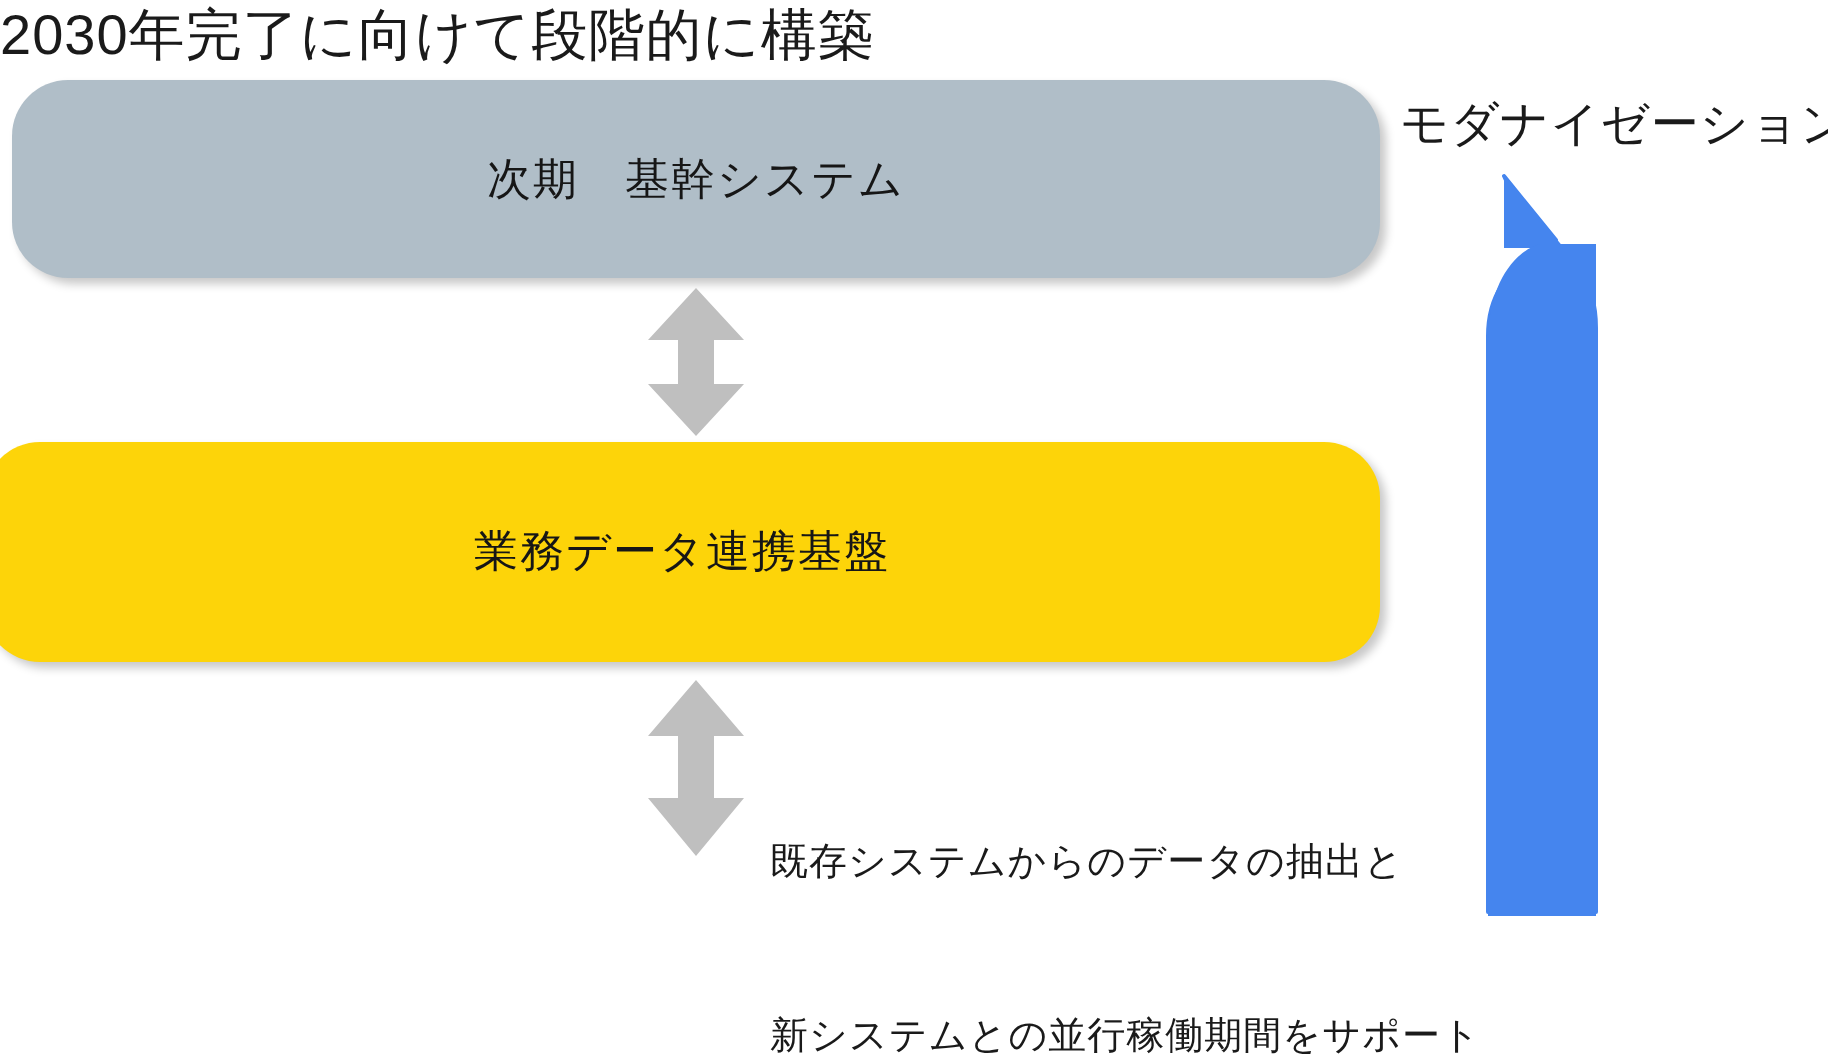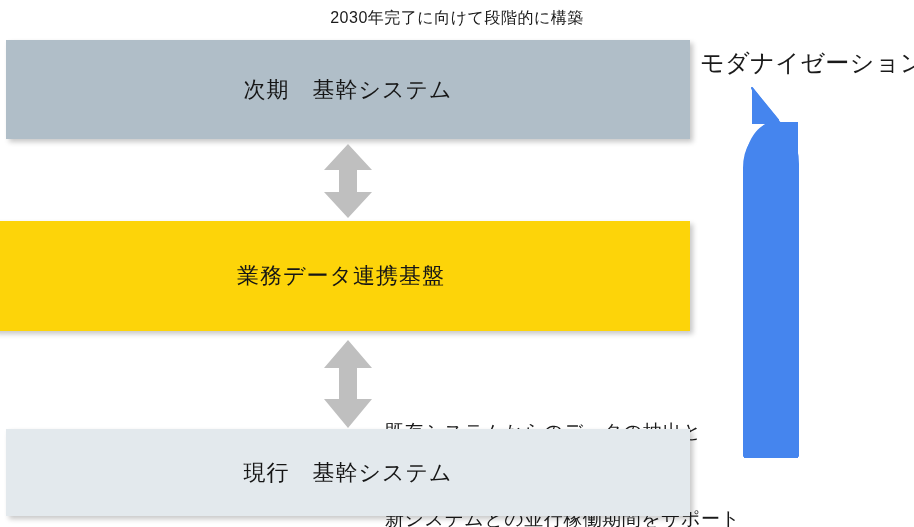--- a/index.html
+++ b/index.html
@@ -21,41 +21,42 @@
     width: 914px;
     height: 527px;
   }
 
   
   .headline {
     position: absolute;
     left: 0;
     top: 3px;
     width: 914px;
-    text-align: center;
-    font-size: 16px;
+    text-align: left;
+    font-size: 28px;
     line-height: 30px;
     letter-spacing: 0.5px;
     white-space: pre;
   }
 
   
   .box {
     position: absolute;
     box-sizing: border-box;
     display: flex;
     align-items: center;
     justify-content: center;
     font-size: 22px;
     letter-spacing: 1px;
     white-space: pre;
     color: #161616;
   }
   .box-shadow {
     box-shadow: 3px 3px 5px rgba(0, 0, 0, 0.22);
+    border-radius: 28px;
   }
 
   .box-future {
     left: 6px;
     top: 40px;
     width: 684px;
     height: 99px;
     background: #b0bec8;
   }
   .box-platform {
@@ -149,23 +150,20 @@
     <svg viewBox="0 0 52 90" preserveAspectRatio="none" aria-hidden="true">
       <polygon points="26,1 50,29 35,29 35,60 50,60 26,89 2,60 17,60 17,29 2,29" fill="#bfbfbf"></polygon>
     </svg>
   </div>
 
   <div class="support-note">
     <span>既存システムからのデータの抽出と</span>
     <span>新システムとの並行稼働期間をサポート</span>
   </div>
 
-  <div class="box box-shadow box-current">
-    <span>現行　基幹システム</span>
-  </div>
 
   <div class="blue-label">モダナイゼーション</div>
 
   <div class="blue-arrow">
     <svg viewBox="0 0 110 405" preserveAspectRatio="none" aria-hidden="true">
       <path d="M 22,10
                L 48,42
                L 37,42
                C 56,48 68,62 68,86
                L 68,378

